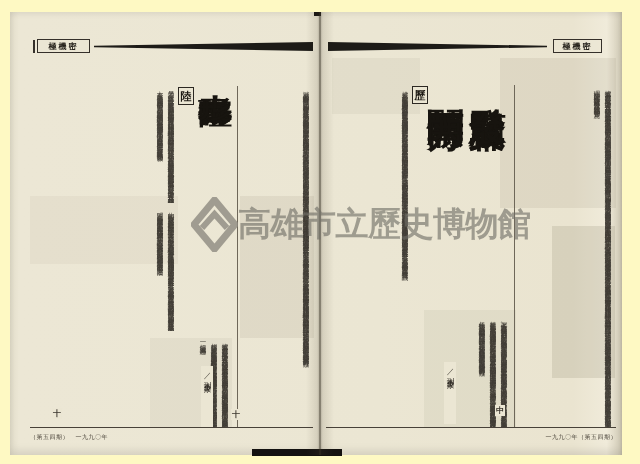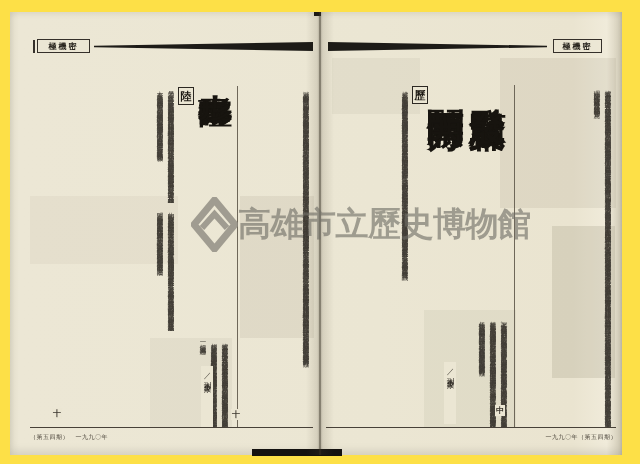--- a/index.html
+++ b/index.html
@@ -1,18 +1,18 @@
 <!DOCTYPE html>
 <html><head>
 <meta charset="utf-8">
 <style>
   html,body{margin:0;padding:0;background:#141210;}
   *{box-sizing:border-box;}
   body{font-family:"Liberation Sans", sans-serif;}
-  .stage{position:relative;width:640px;height:464px;background:#fde047;overflow:hidden;}
+  .stage{position:relative;width:640px;height:464px;background:#fef9c3;overflow:hidden;}
   .paper{position:absolute;left:10px;top:12px;width:612px;height:443px;
     background:linear-gradient(90deg,#e6e1ce 0,#ece7d5 1.5%,#ebe6d3 60%,#eae4d0 92%,#f0ebda 97.5%,#d6d0bc 99.6%,#c9c3af 100%);
     box-shadow:inset 0 -4px 8px rgba(0,0,0,.10), inset 0 3px 5px rgba(0,0,0,.05);}
   .notch{position:absolute;background:#141210;}
   .gutter{position:absolute;left:306px;top:12px;width:28px;height:443px;pointer-events:none;
     background:linear-gradient(90deg,rgba(80,72,56,0) 0%,rgba(80,72,56,.14) 40%,rgba(55,48,36,.34) 50%,rgba(80,72,56,.14) 60%,rgba(80,72,56,0) 100%);}
   .gutterline{position:absolute;left:319px;top:12px;width:2px;height:443px;background:rgba(58,52,40,.38);}
   .patch{position:absolute;pointer-events:none;}
   .vtext{position:absolute;writing-mode:vertical-rl;text-orientation:upright;overflow:hidden;
     font-size:6.5px;line-height:11px;letter-spacing:.8px;color:#34302a;text-align:justify;opacity:.92;}

